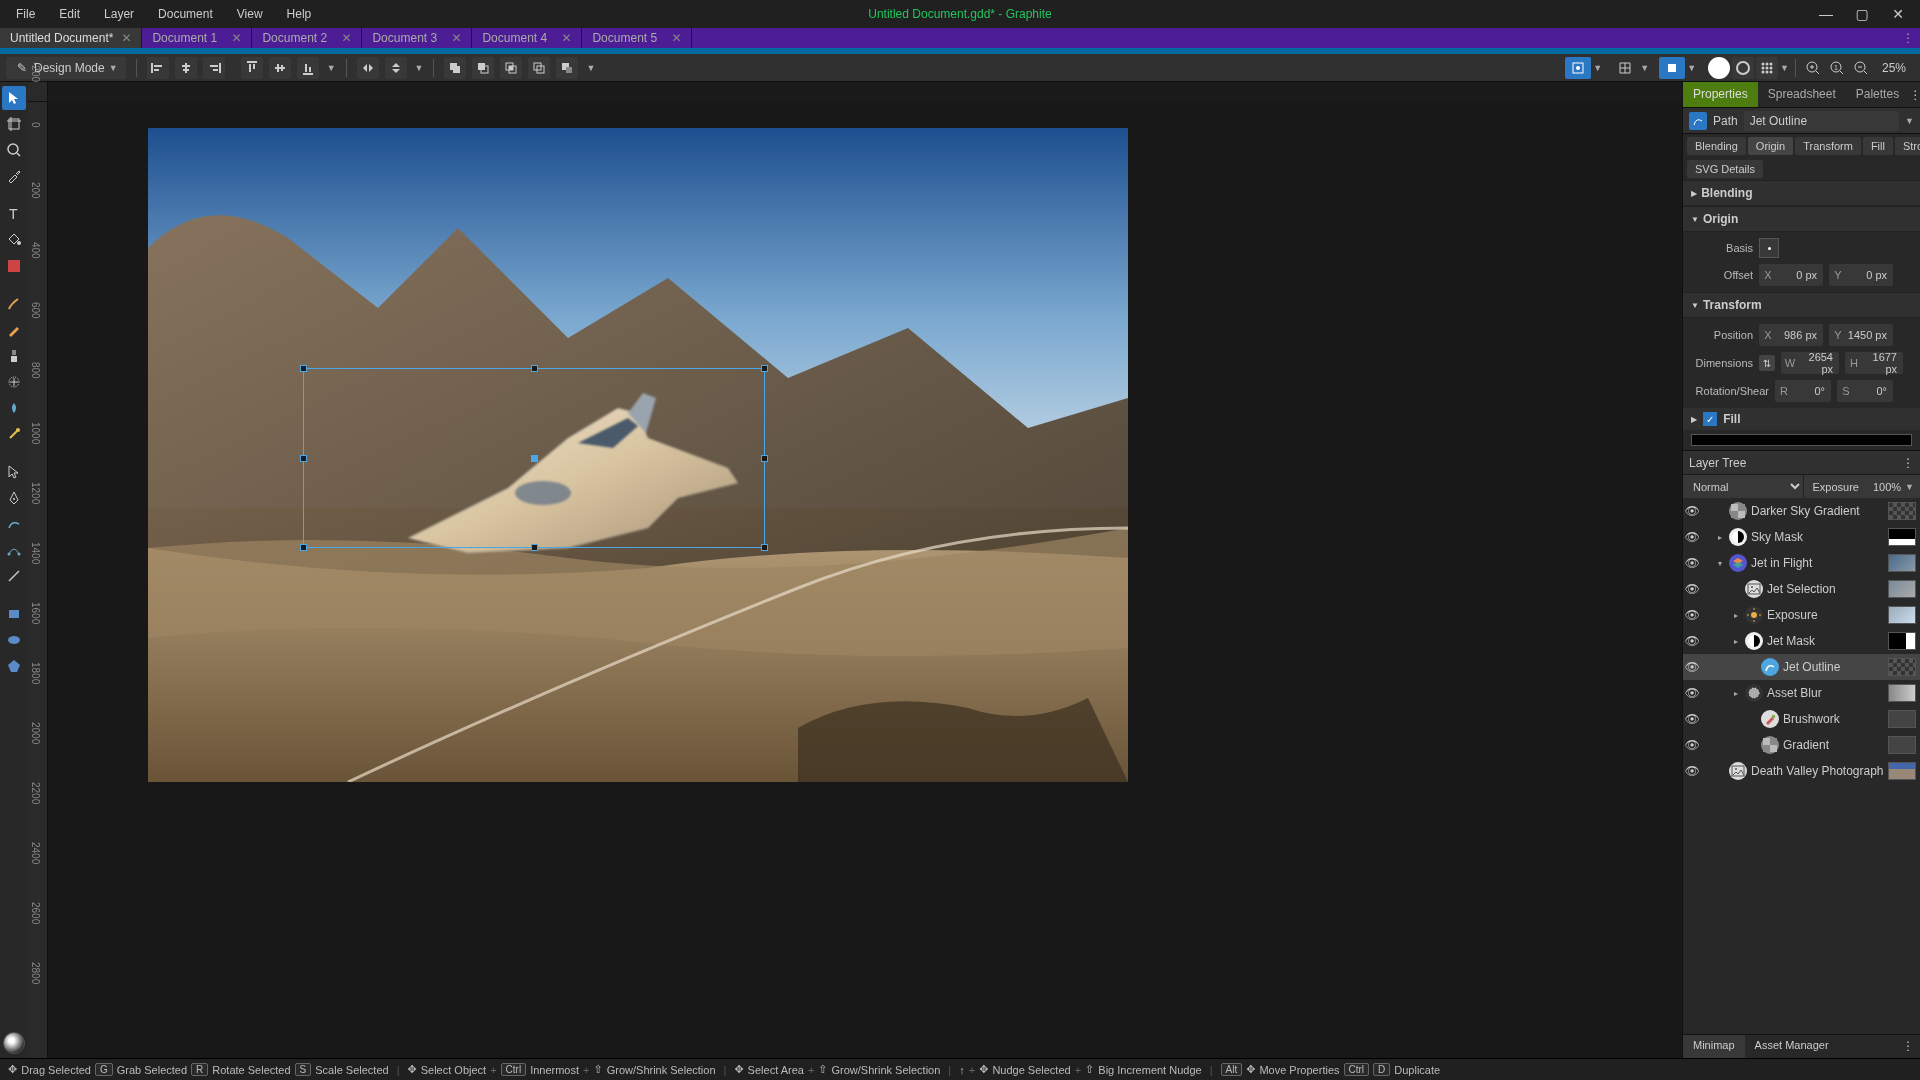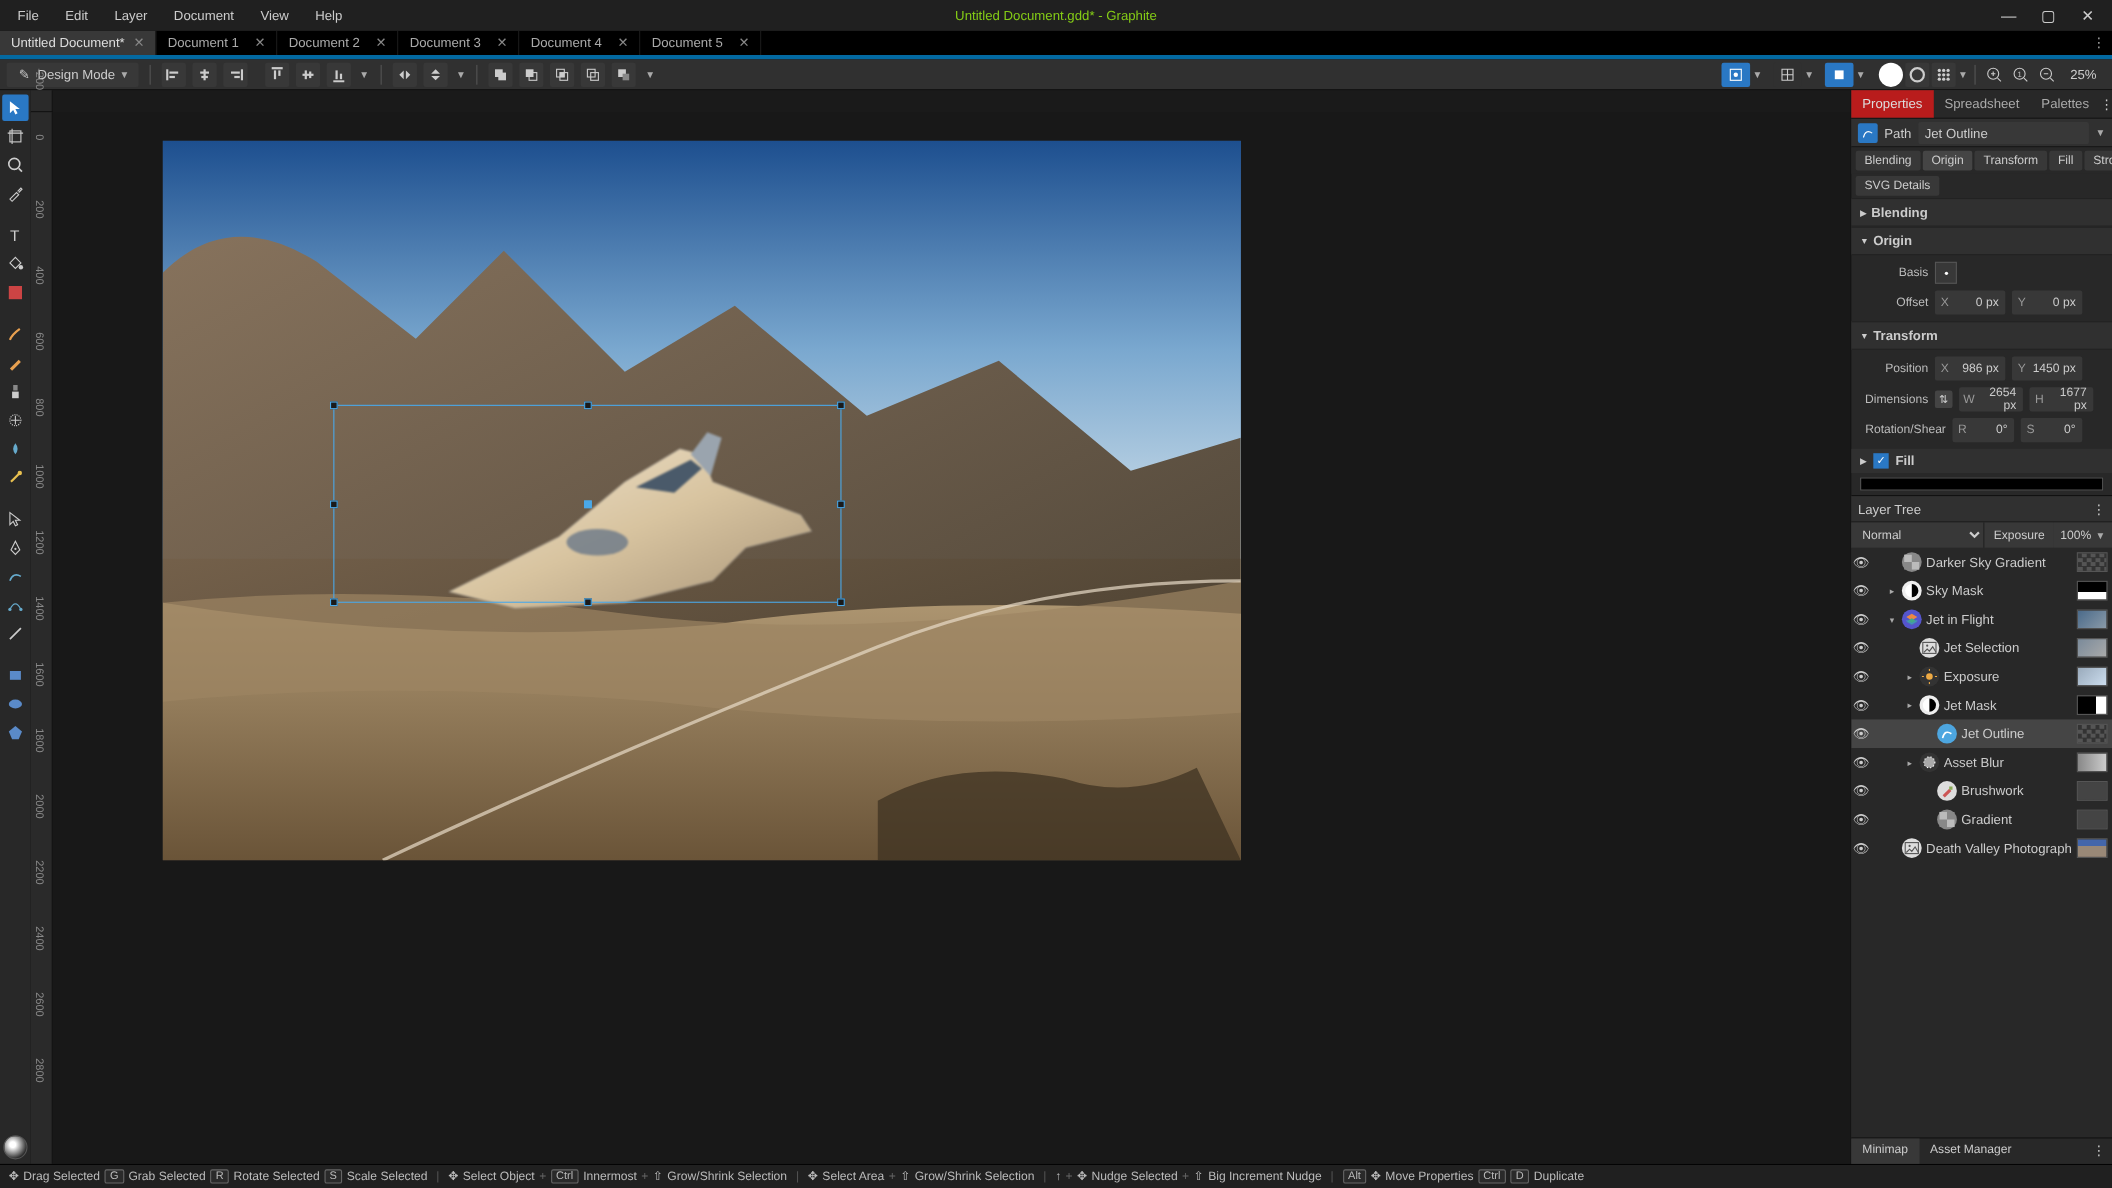--- a/index.html
+++ b/index.html
@@ -1,24 +1,24 @@
 <!DOCTYPE html>
 <html><head>
 <meta charset="utf-8">
 <style>
 * { margin:0; padding:0; box-sizing:border-box; font-family:"Segoe UI",Arial,sans-serif; user-select:none; }
 body { width:1920px; height:1080px; background:#181818; color:#ccc; overflow:hidden; font-size:12px; }
 .titlebar { height:28px; background:#202020; display:flex; align-items:center; padding:0 6px; position:relative; }
 .menu { display:flex; gap:4px; }
 .menu span { padding:4px 10px; cursor:pointer; }
-.title-center { position:absolute; left:50%; transform:translateX(-50%); color:#84cc16; }
+.title-center { position:absolute; left:50%; transform:translateX(-50%); color:#22c55e; }
 .win-controls { margin-left:auto; display:flex; gap:4px; }
 .win-controls div { width:32px; height:20px; display:flex; align-items:center; justify-content:center; cursor:pointer; color:#ccc; font-size:14px; }
 
-.doc-tabs { height:26px; background:#000000; display:flex; align-items:stretch; border-bottom:4px solid #0369a1; }
+.doc-tabs { height:26px; background:#4c1d95; display:flex; align-items:stretch; border-bottom:6px solid #0369a1; }
 .doc-tab { display:flex; align-items:center; padding:0 10px; gap:8px; border-right:1px solid #1a1a1a; cursor:pointer; color:#aaa; min-width:110px; }
 .doc-tab.active { background:#383838; color:#ddd; }
 .doc-tab .x { color:#888; font-size:12px; margin-left:auto; }
 .doc-tabs .more { margin-left:auto; width:24px; display:flex; align-items:center; justify-content:center; color:#aaa; }
 
 .options-bar { height:28px; background:#303030; display:flex; align-items:center; padding:0 6px; gap:6px; border-bottom:1px solid #111; }
 .opt-sep { width:1px; height:18px; background:#555; margin:0 4px; }
 .opt-btn { width:22px; height:22px; display:flex; align-items:center; justify-content:center; background:#383838; border-radius:2px; cursor:pointer; }
 .opt-btn svg { pointer-events:none; }
 .mode-btn { display:flex; align-items:center; gap:4px; padding:0 8px; height:22px; background:#383838; border-radius:2px; cursor:pointer; }
@@ -46,21 +46,21 @@
 .artboard { position:absolute; left:100px; top:26px; width:980px; height:654px; background:linear-gradient(to bottom,#2e5d9e 0%, #689ac9 30%, #b0c8da 55%, #c9b896 65%, #a08968 80%, #7a6548 100%); }
 .mountain-bg { position:absolute; inset:0; }
 .mountain-bg svg { width:100%; height:100%; display:block; }
 .jet { position:absolute; left:240px; top:260px; width:380px; height:200px; filter:blur(1px); }
 .sel-box { position:absolute; border:1px solid #4aa8e8; left:155px; top:240px; width:462px; height:180px; }
 .sel-handle { position:absolute; width:7px; height:7px; border:1px solid #4aa8e8; background:#1a1a1a; }
 
 .right-panel { width:238px; background:#282828; display:flex; flex-direction:column; border-left:1px solid #111; }
 .r-tabs { height:26px; display:flex; align-items:stretch; background:#282828; border-bottom:1px solid #111; }
 .r-tab { padding:5px 10px; cursor:pointer; color:#aaa; font-size:12px; }
-.r-tab.active { background:#b91c1c; color:#ddd; }
+.r-tab.active { background:#4d7c0f; color:#ddd; }
 .r-tabs .more2 { margin-left:auto; width:18px; display:flex; align-items:center; justify-content:center; }
 .layer-path { height:26px; display:flex; align-items:center; gap:6px; padding:0 6px; background:#303030; border-bottom:1px solid #111; }
 .path-ico { width:18px; height:18px; background:#2a78c4; border-radius:2px; display:flex; align-items:center; justify-content:center; }
 .path-name { flex:1; background:#383838; padding:3px 6px; border-radius:2px; }
 .prop-tabs { display:flex; gap:2px; padding:3px 4px; background:#282828; }
 .prop-tab { padding:3px 8px; background:#383838; border-radius:2px; cursor:pointer; font-size:11px; }
 .prop-tab.active { background:#454545; }
 .svg-detail { padding:3px 8px; margin:2px 4px; background:#383838; width:fit-content; border-radius:2px; font-size:11px; }
 .section-head { padding:5px 8px; background:#303030; border-top:1px solid #222; border-bottom:1px solid #222; display:flex; align-items:center; gap:4px; font-size:12px; cursor:pointer; }
 .section-head .tri { font-size:8px; }

